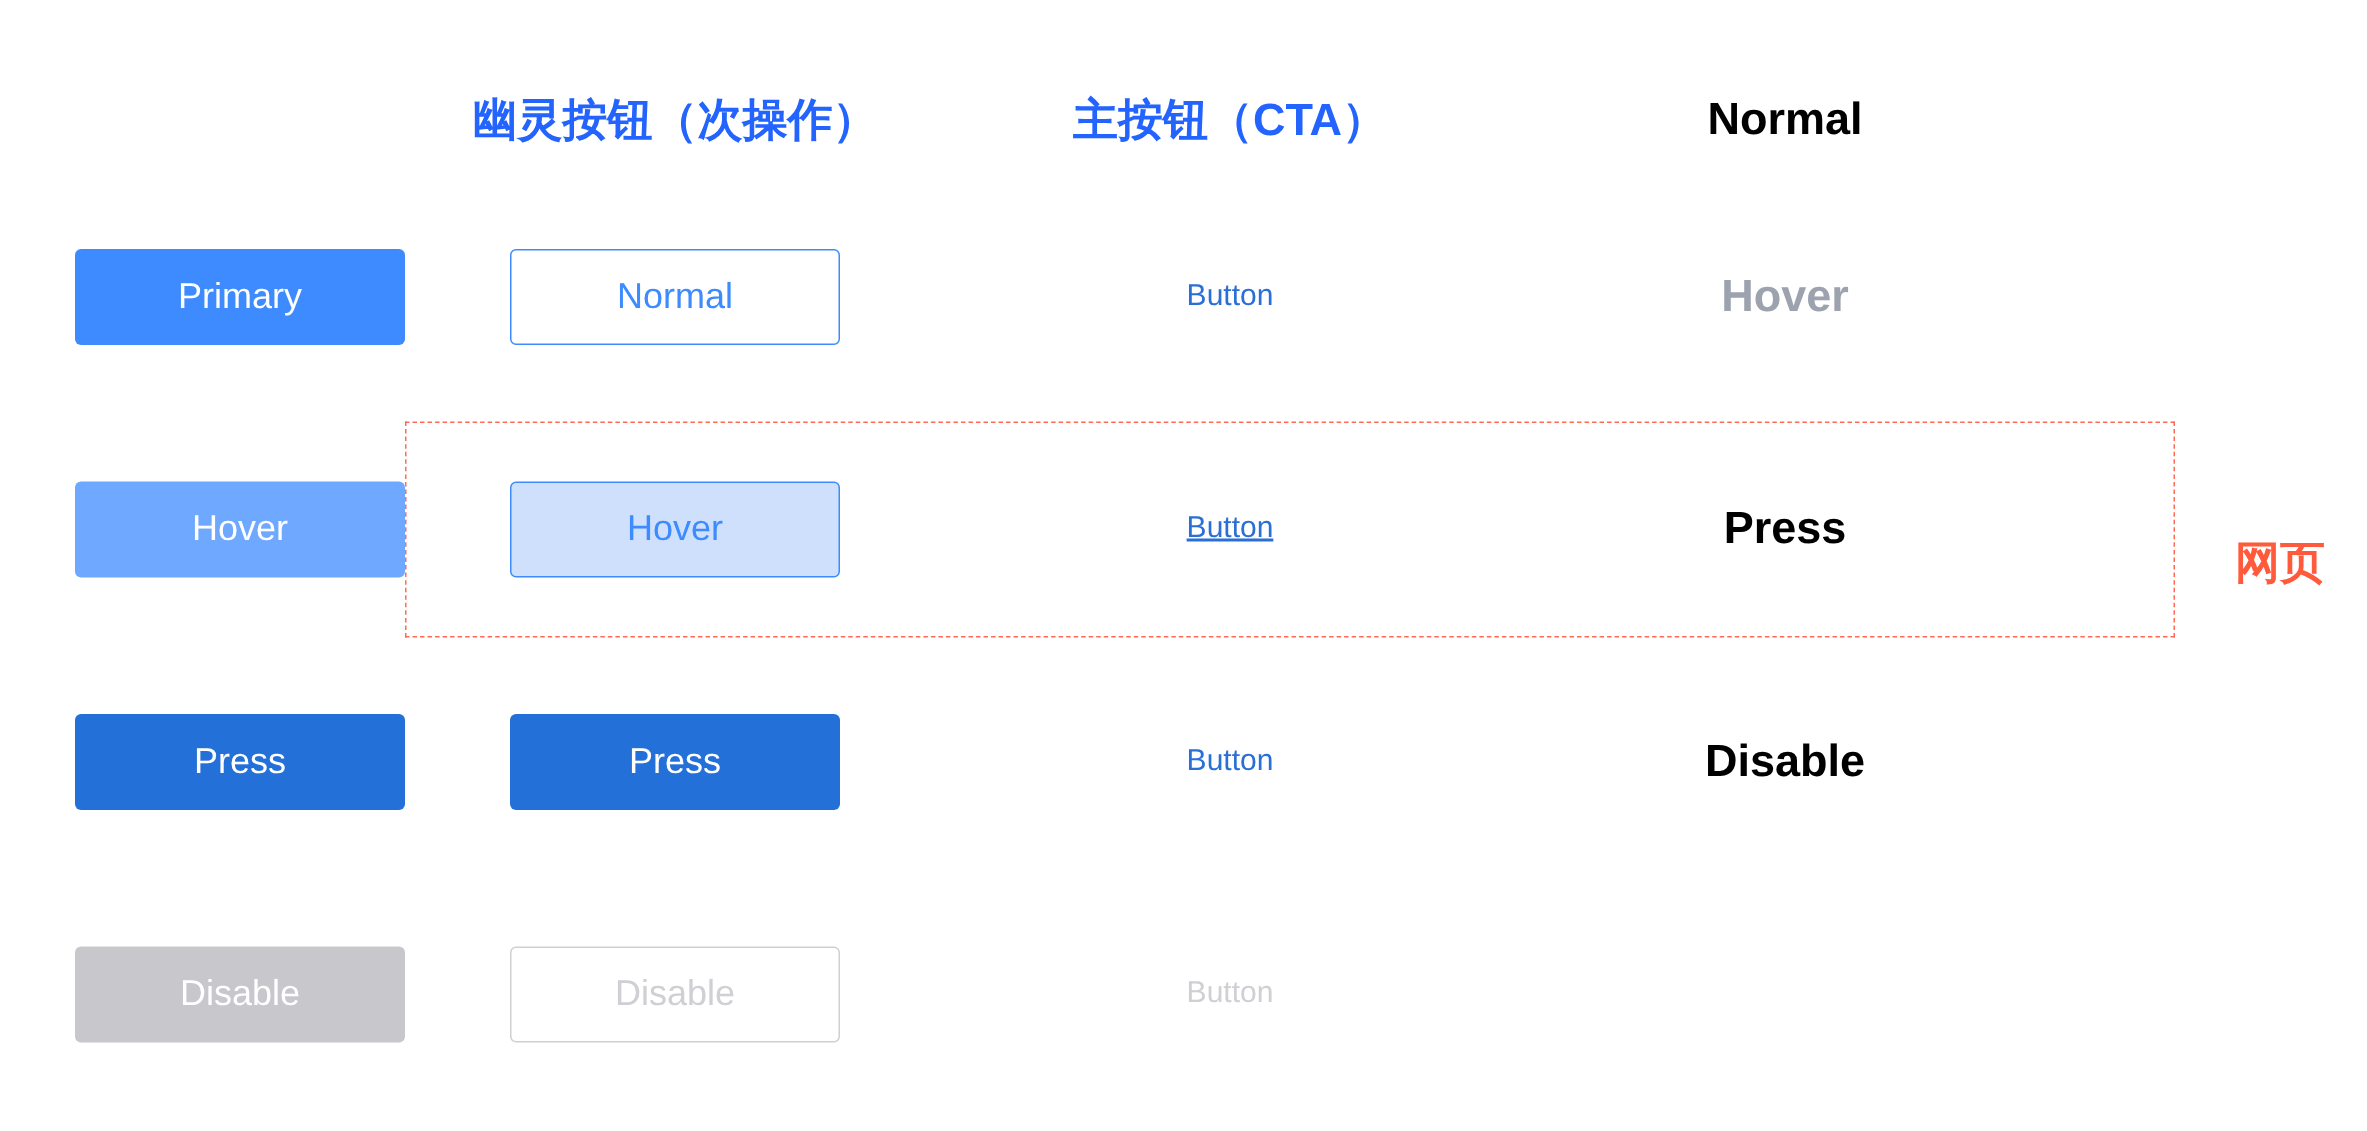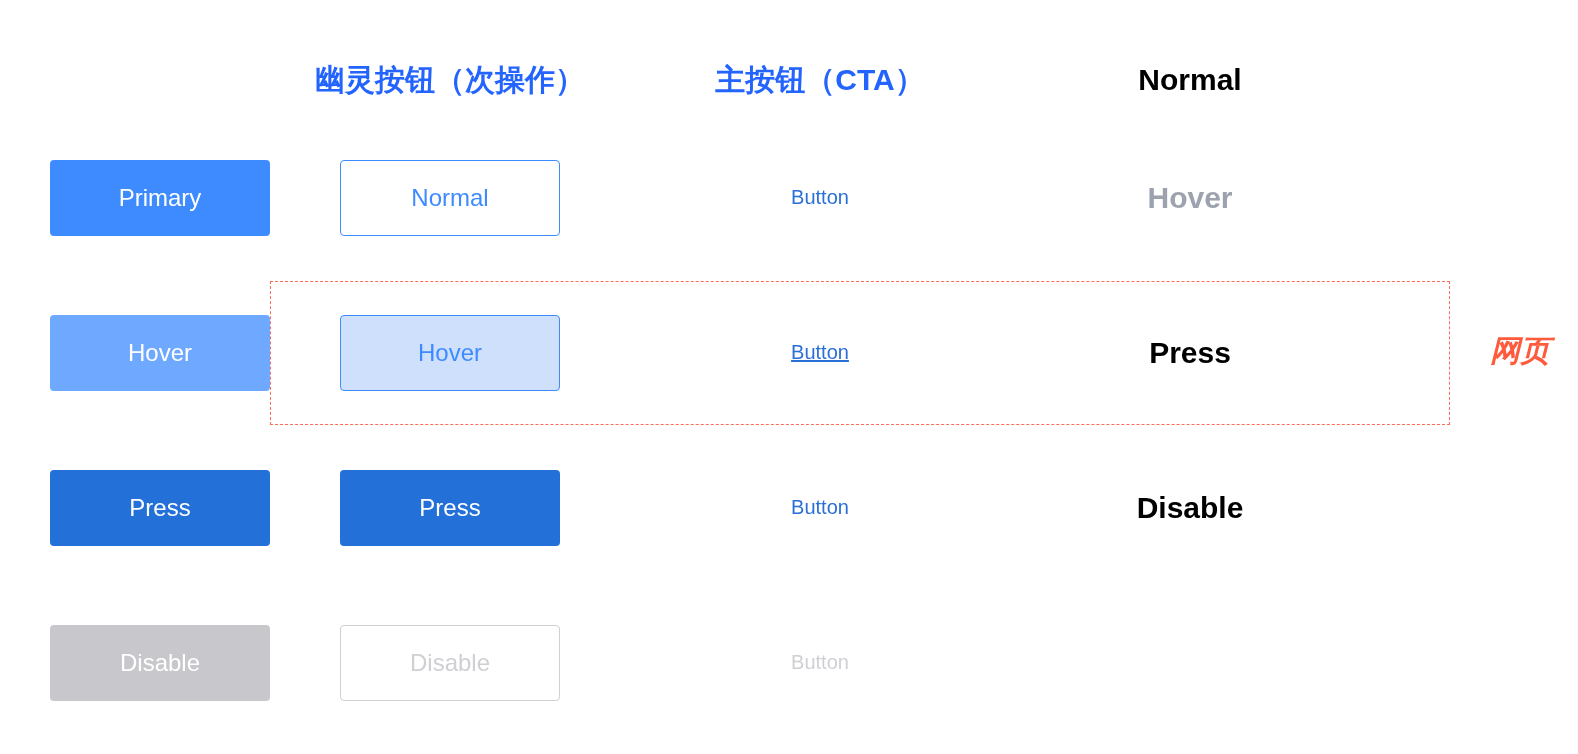--- a/index.html
+++ b/index.html
@@ -33,21 +33,21 @@
     .row-label.muted {
       color: #9ca3af;
     }
     .cell {
       display: flex;
       justify-content: center;
       align-items: center;
     }
     .btn {
       width: 220px;
-      height: 76px;
+      height: 64px;
       border-radius: 4px;
       display: flex;
       justify-content: center;
       align-items: center;
       font-size: 24px;
       font-weight: 400;
       cursor: pointer;
       border: none;
     }
     .btn-primary-normal {
@@ -159,13 +159,13 @@
     <button class="btn btn-ghost-disable">Disable</button>
   </div>
   <div class="cell">
     <span class="text-btn disable">Button</span>
   </div>
 
 </div>
 
 <div class="hover-row-outline" style="left:270px; top:281px; width:1180px; height:144px;"></div>
 
-<div class="side-note" style="left:1490px; top:331px;font-style:italic;">网页</div>
+<div class="side-note" style="left:1490px; top:355px;">网页</div>
 
 </body></html>

